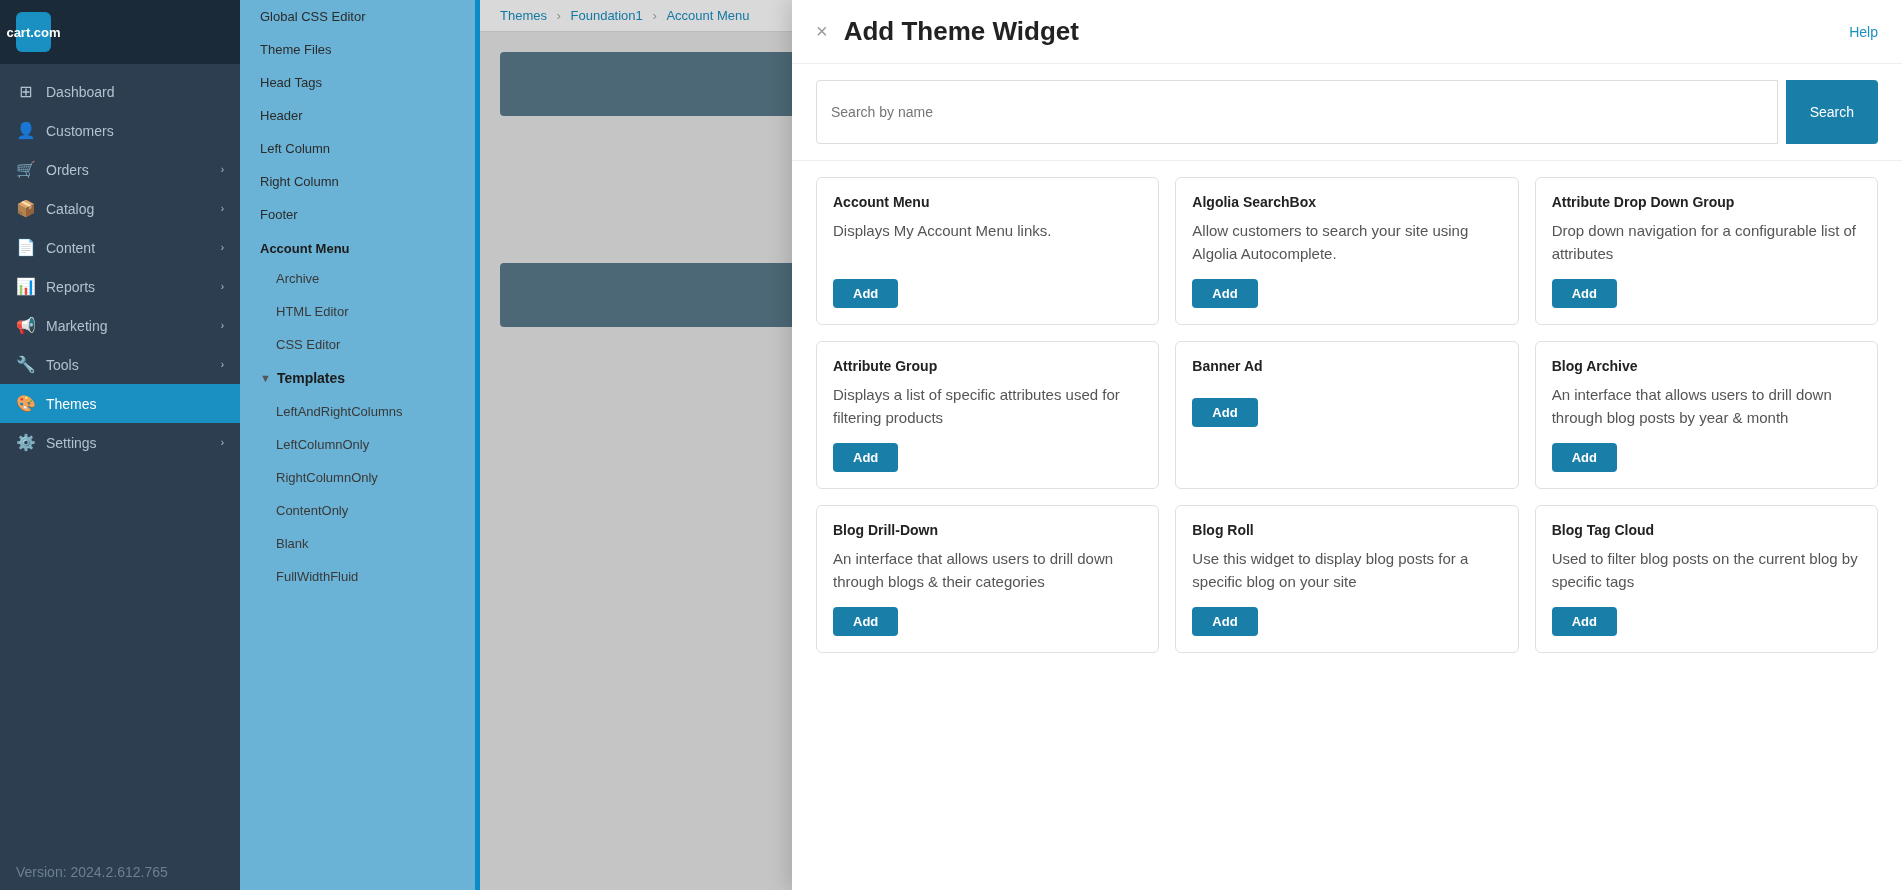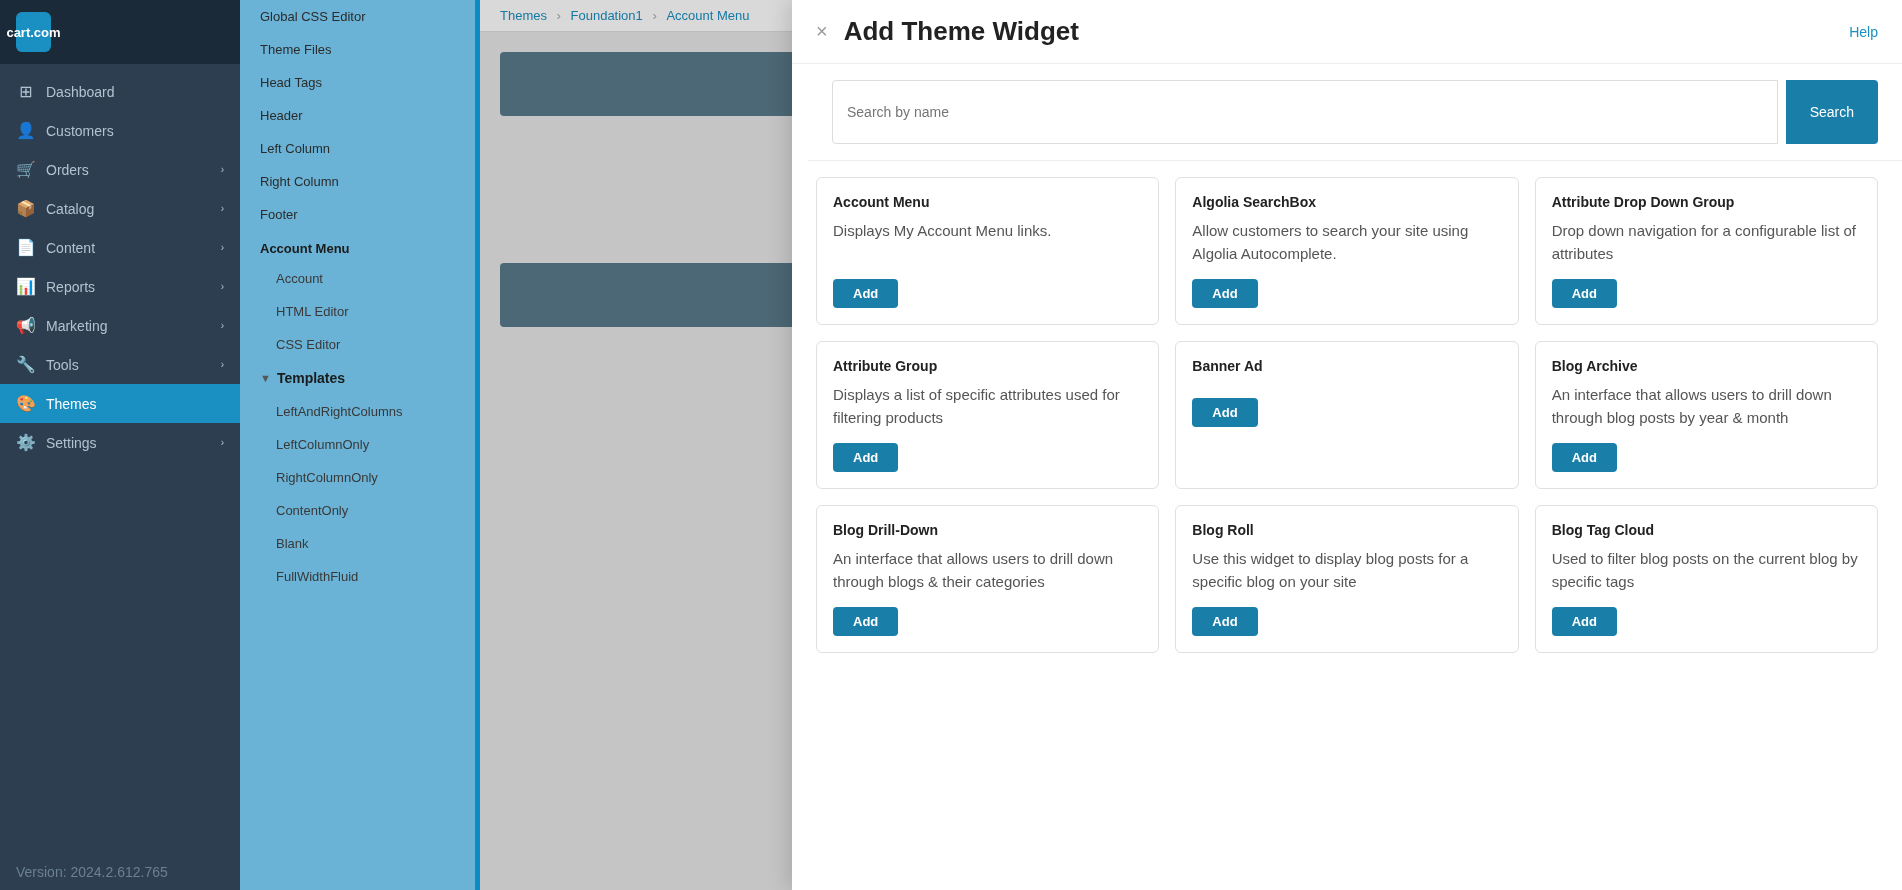--- a/index.html
+++ b/index.html
@@ -171,21 +171,20 @@
       color: #1a8fc1;
       font-size: 14px;
       cursor: pointer;
     }
 
     .modal-search-bar {
       display: flex;
       padding: 16px 24px;
       border-bottom: 1px solid #eee;
       gap: 8px;
-      margin-left: 16px;
     }
     .modal-search-input {
       flex: 1;
       border: 1px solid #ddd;
       border-radius: 4px 0 0 4px;
       padding: 10px 14px;
       font-size: 14px;
       outline: none;
     }
     .modal-search-btn {
@@ -319,21 +318,21 @@
     <div class="sub-sidebar">
 
     <div class="sub-sidebar-item">Global CSS Editor</div>
         <div class="sub-sidebar-item">Theme Files</div>
         <div class="sub-sidebar-item">Head Tags</div>
         <div class="sub-sidebar-item">Header</div>
         <div class="sub-sidebar-item">Left Column</div>
         <div class="sub-sidebar-item">Right Column</div>
         <div class="sub-sidebar-item">Footer</div>
         <div class="sub-sidebar-item section-header">Account Menu</div>
-        <div class="sub-sidebar-item sub-item">Account</div>
+        <div class="sub-sidebar-item sub-item">Archive</div>
         <div class="sub-sidebar-item sub-item">HTML Editor</div>
         <div class="sub-sidebar-item sub-item">CSS Editor</div>
         <div class="templates-header">
           <span class="t-arrow">▼</span>
           <span>Templates</span>
         </div>
         <div class="sub-sidebar-item sub-item">LeftAndRightColumns</div>
         <div class="sub-sidebar-item sub-item">LeftColumnOnly</div>
         <div class="sub-sidebar-item sub-item">RightColumnOnly</div>
         <div class="sub-sidebar-item sub-item">ContentOnly</div>

